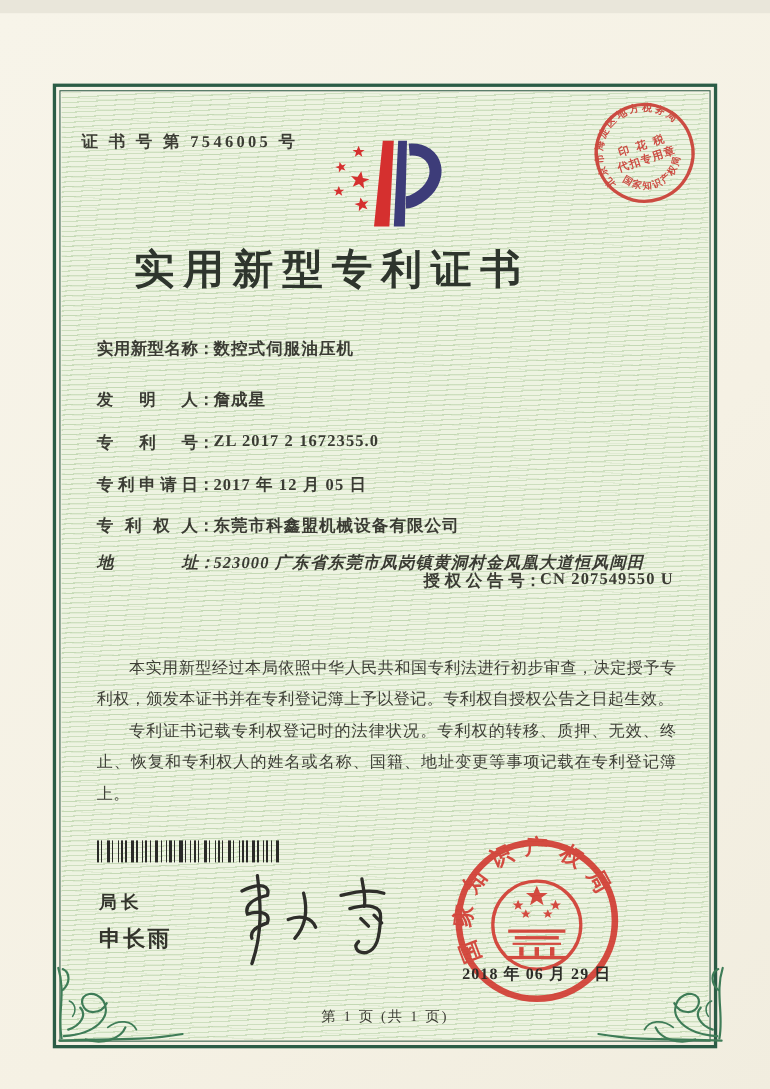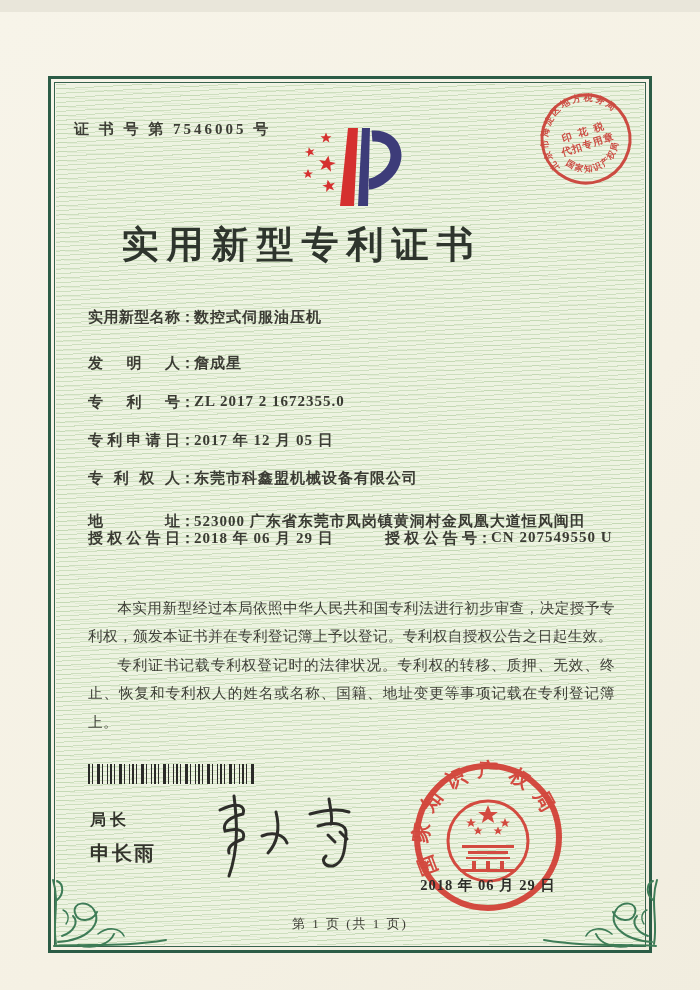--- a/index.html
+++ b/index.html
@@ -43,21 +43,21 @@
     display:inline-block;width:92px;vertical-align:top;
     text-align:justify;text-align-last:justify;font-weight:600;
   }
   .fcolon{display:inline-block;width:14px;font-weight:600;}
   .fvalue{display:inline-block;vertical-align:top;font-weight:600;letter-spacing:1px;}
   .r1{margin-top:4px;}
   .r2{margin-top:27px;}
   .r3{margin-top:20px;}
   .r4{margin-top:19px;}
   .r5{margin-top:19px;}
-  .r6{margin-top:24px;}
+  .r6{margin-top:14px;font-style:italic;}
   .r7{margin-top:-2px;position:relative;}
   .addr2{margin-left:106px;font-weight:600;letter-spacing:1px;line-height:23px;}
   .grant-no{position:absolute;left:297px;top:0;}
   .body-text{
     position:absolute;left:88px;top:582px;width:527px;
     font-size:14.6px;line-height:28.4px;color:#3e3f37;text-align:justify;
   }
   .body-text p{margin:0;text-indent:2em;letter-spacing:0.4px;}
   .barcode{
     position:absolute;left:88px;top:752px;width:168px;height:20px;
@@ -150,23 +150,20 @@
     <div class="frow r4">
       <span class="flabel">专利申请日</span><span class="fcolon">：</span><span class="fvalue">2017 年 12 月 05 日</span>
     </div>
     <div class="frow r5">
       <span class="flabel">专利权人</span><span class="fcolon">：</span><span class="fvalue">东莞市科鑫盟机械设备有限公司</span>
     </div>
     <div class="frow r6">
       <span class="flabel">地址</span><span class="fcolon">：</span><span class="fvalue">523000 广东省东莞市凤岗镇黄洞村金凤凰大道恒风闽田</span>
     </div>
     <div class="frow r7">
-      <span>
-        <span class="flabel">授权公告日</span><span class="fcolon">：</span><span class="fvalue">2018 年 06 月 29 日</span>
-      </span>
       <span class="grant-no">
         <span class="flabel">授权公告号</span><span class="fcolon">：</span><span class="fvalue">CN 207549550 U</span>
       </span>
     </div>
   </div>
 
   <div class="body-text">
     <p>本实用新型经过本局依照中华人民共和国专利法进行初步审查，决定授予专利权，颁发本证书并在专利登记簿上予以登记。专利权自授权公告之日起生效。</p>
     <p>专利证书记载专利权登记时的法律状况。专利权的转移、质押、无效、终止、恢复和专利权人的姓名或名称、国籍、地址变更等事项记载在专利登记簿上。</p>
   </div>

